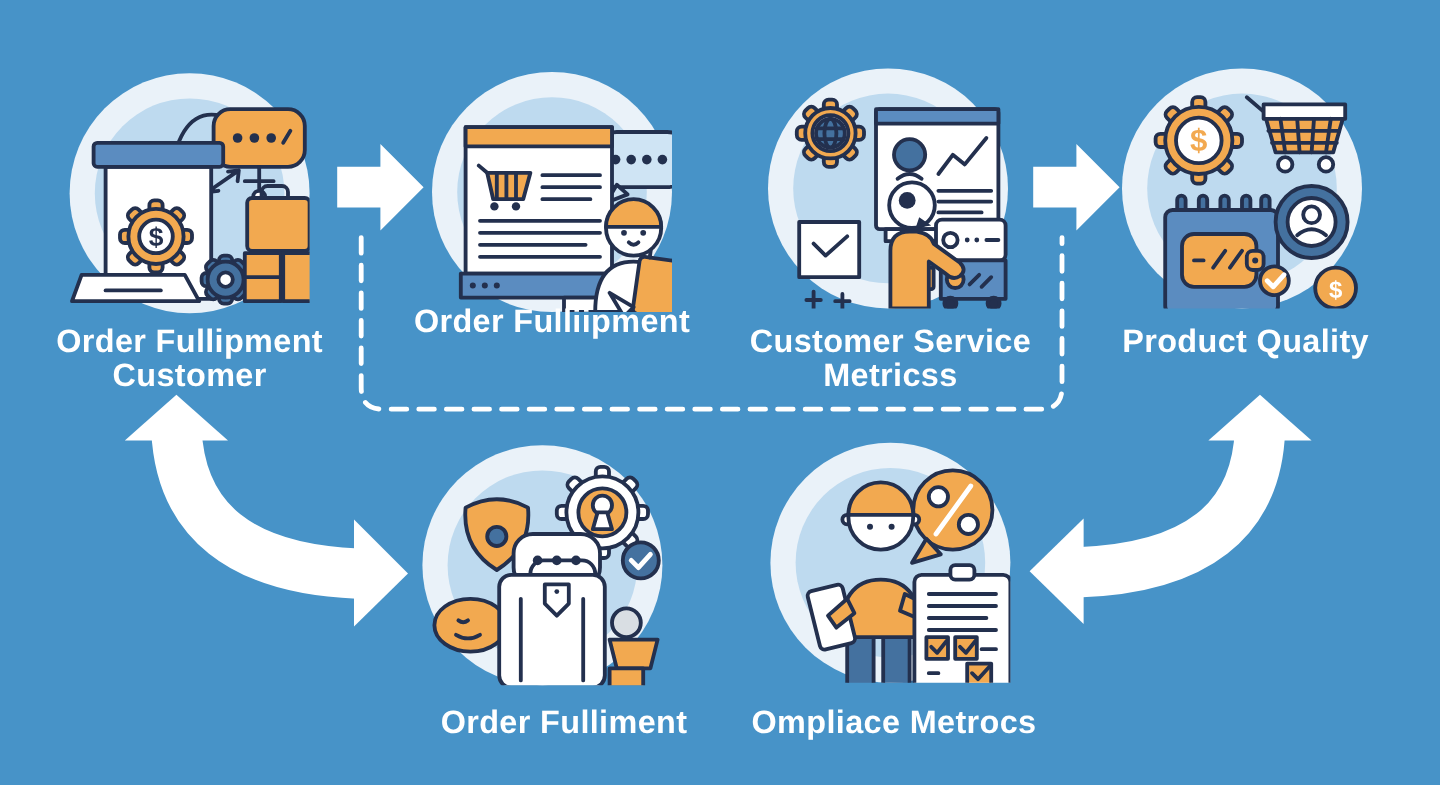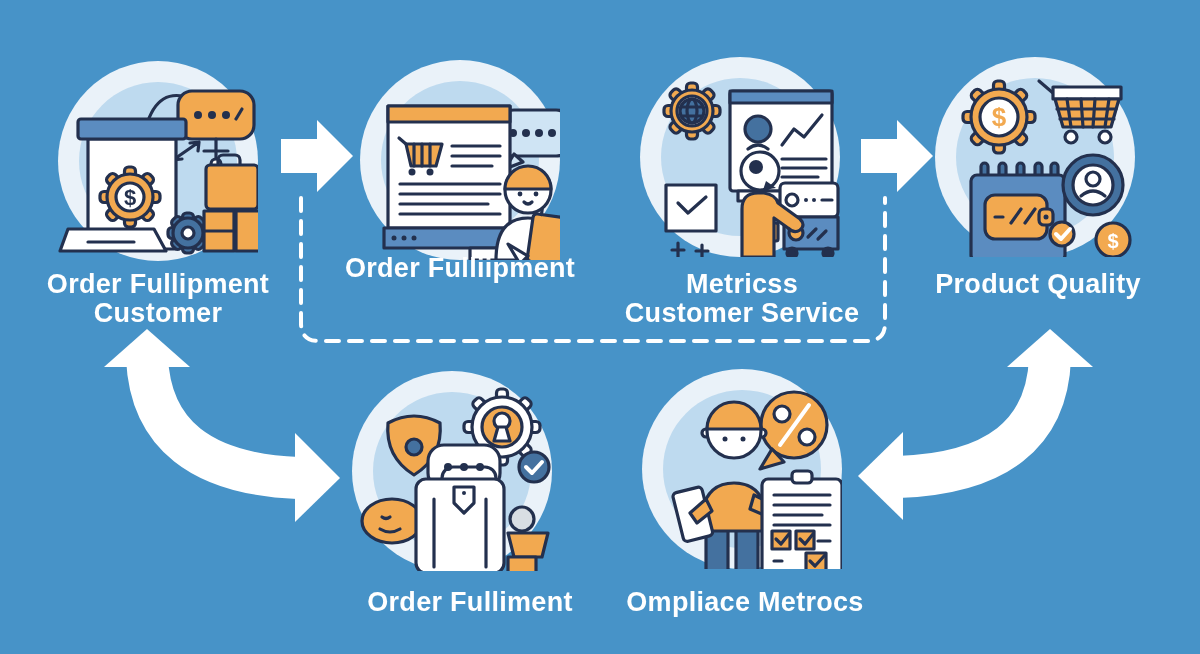--- a/index.html
+++ b/index.html
@@ -216,22 +216,22 @@
         <g>
           <path class="s fo" d="M102 200 v-48 q0 -16 16 -16 h6 q12 2 14 10 l22 16 q6 6 0 11 q-6 4 -12 -2 l-14 -10 v39 z"></path>
           <circle class="s fw" cx="120" cy="114" r="19"></circle>
           <circle class="fnv" cx="116" cy="110" r="7"></circle>
           <path class="fnv" d="M126 124 l10 7 -13 2 z"></path>
         </g>
       </svg>
     </div>
   </div>
   <div class="label" style="left:592px;top:270px">
+    <div>Customer Service</div>
     <div>Metricss</div>
-    <div>Customer Service</div>
   </div>
 
   <div class="node" style="left:935px;top:57px">
     <div class="outer">
       <div class="inner"></div>
       <svg class="scene" viewBox="0 0 200 200">
         <g>
           <g class="s fo">
             <rect x="58.5" y="24" width="11" height="72" rx="4"></rect>
             <rect x="58.5" y="24" width="11" height="72" rx="4" transform="rotate(45 64 60)"></rect>

